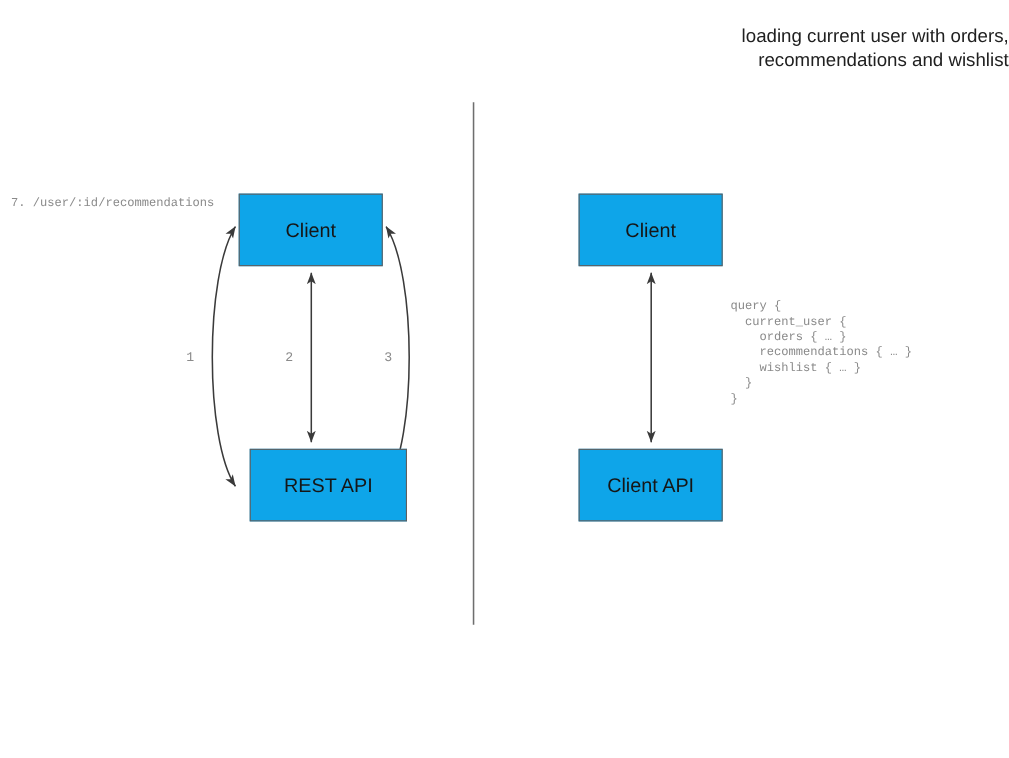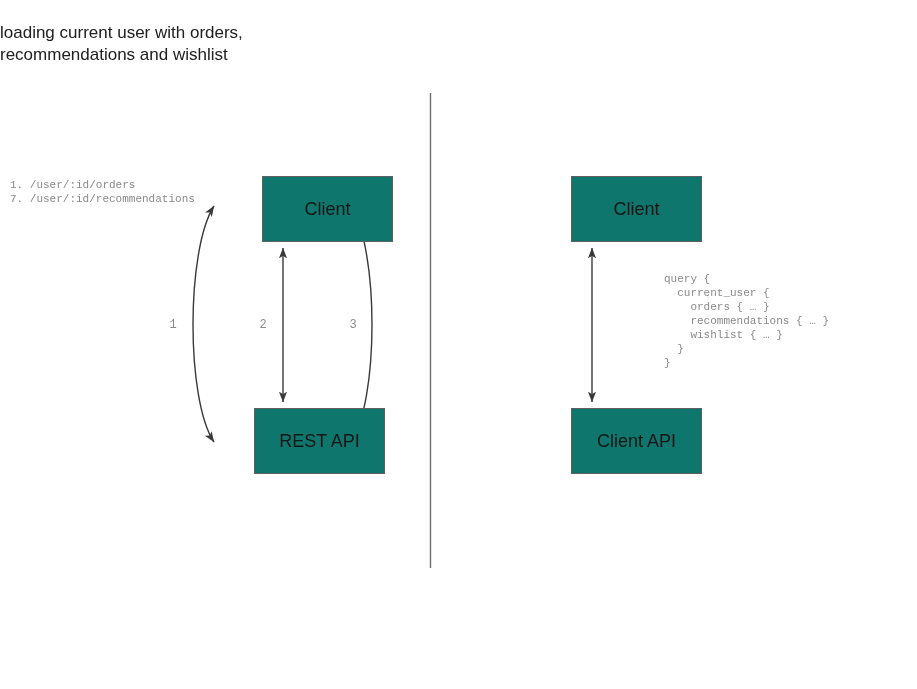--- a/index.html
+++ b/index.html
@@ -29,44 +29,43 @@
     width: 917px;
     height: 689px;
   }
 
   
   .title {
     position: absolute;
     left: 0;
     top: 22px;
     width: 917px;
-    text-align: left;
+    text-align: right;
     font-size: 17px;
     line-height: 22px;
     color: #202020;
     font-family: "Liberation Sans", sans-serif;
     white-space: pre-line;
   }
 
   
   .node {
     position: absolute;
     box-sizing: border-box;
-    background: #0f766e;
+    background: #0ea5e9;
     border: 1px solid #5f5f5f;
     display: flex;
     align-items: center;
     justify-content: center;
     font-size: 18px;
     color: #161616;
     font-family: "Liberation Sans", sans-serif;
-    margin-left: 45px;
   }
   .node-client-rest  { left: 217px; top: 176px; width: 131px; height: 66px; }
-  .node-rest-api     { left: 209px; top: 408px; width: 131px; height: 66px; }
+  .node-rest-api     { left: 227px; top: 408px; width: 143px; height: 66px; }
   .node-client-gql   { left: 526px; top: 176px; width: 131px; height: 66px; }
   .node-graphql-api  { left: 526px; top: 408px; width: 131px; height: 66px; }
 
   
   .mono {
     position: absolute;
     font-family: "Liberation Mono", "DejaVu Sans Mono", monospace;
     font-size: 11px;
     line-height: 14px;
     color: #8a8a8a;
@@ -118,21 +117,21 @@
   </svg>
 
   <div class="node node-client-rest">Client</div>
 
   <div class="node node-rest-api">REST API</div>
 
   <div class="node node-client-gql">Client</div>
 
   <div class="node node-graphql-api">Client API</div>
 
-  <div class="mono endpoints-list"><div>1. /user/:id/orders</div><div>7. /user/:id/recommendations</div></div>
+  <div class="mono endpoints-list"><div>7. /user/:id/recommendations</div></div>
 
   <div class="edge-label edge-label-1">1</div>
   <div class="edge-label edge-label-2">2</div>
   <div class="edge-label edge-label-3">3</div>
 
   <div class="mono graphql-query">query {
   current_user {
     orders { … }
     recommendations { … }
     wishlist { … }

